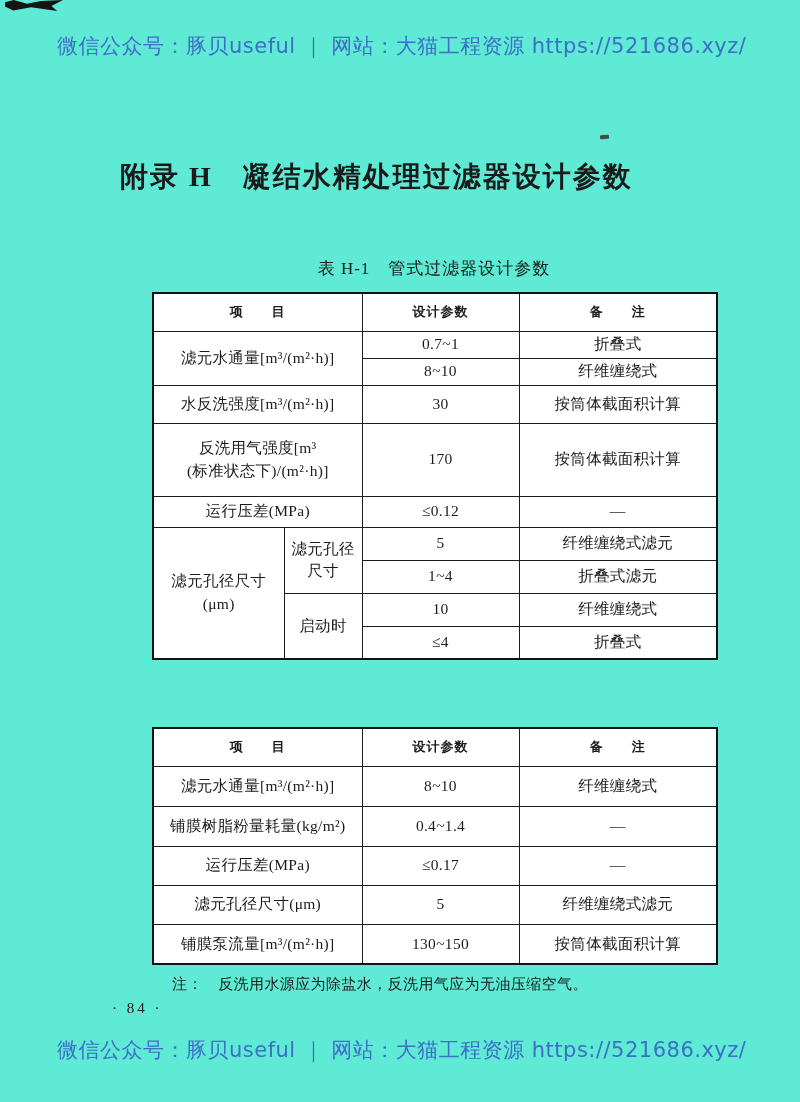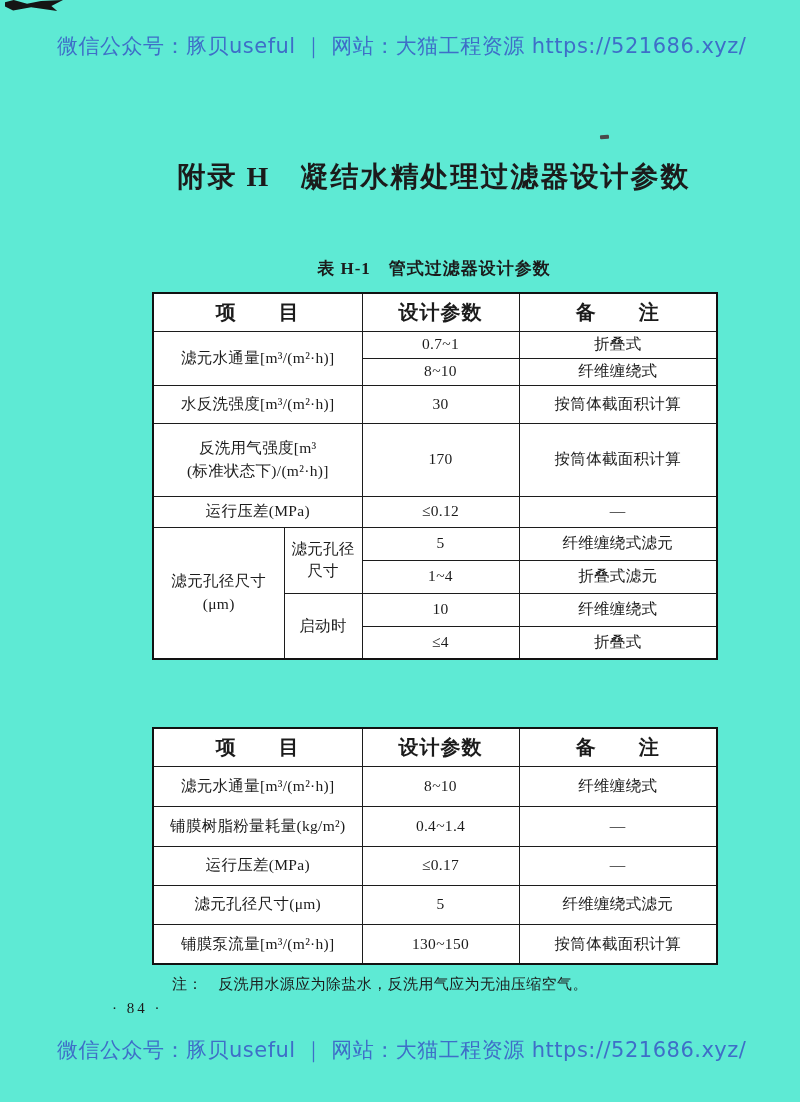--- a/index.html
+++ b/index.html
@@ -28,48 +28,48 @@
     position: absolute; left: 57px; width: 700px;
     font-family: "DejaVu Sans", "Liberation Sans", sans-serif;
     font-size: 21px; line-height: 26px; letter-spacing: 0.5px;
     white-space: nowrap;
   }
   .watermark.top { top: 33px; }
   .watermark.bottom { top: 1037px; }
 
   .doc-title {
     position: absolute; left: 120px; top: 158px; width: 628px; margin: 0;
-    text-align: center; font-size: 28px; font-weight: 700; letter-spacing: 2px;
+    text-align: left; font-size: 28px; font-weight: 700; letter-spacing: 2px;
     white-space: nowrap;
   }
 
   .caption {
     position: absolute; left: 152px; width: 564px;
-    text-align: center; font-size: 17px; font-weight: 700; letter-spacing: 1px;
+    text-align: center; font-size: 17px; font-weight: 400; letter-spacing: 1px;
   }
   .caption.c1 { top: 257px; }
   .caption.c2 { top: 699px; }
 
   .doc-table {
     position: absolute; left: 152px;
     border-collapse: collapse; table-layout: fixed;
     border: 2.2px solid #121212;
     background: #ffffff;
   }
   .doc-table.t1 { top: 292px; width: 564px; }
   .doc-table.t2 { top: 727px; width: 564px; }
   .doc-table td {
     border: 1.4px solid #1c1c1c;
     text-align: center; vertical-align: middle;
     font-size: 15.5px; line-height: 1.45;
     padding: 1px 2px;
     white-space: pre-line;
     letter-spacing: 0.3px;
   }
-  .doc-table tr.header-row td { font-weight: 700; font-size: 20px; letter-spacing: 1px; }
+  .doc-table tr.header-row td { font-weight: 700; font-size: 13px; letter-spacing: 1px; }
 
   .note {
     position: absolute; font-size: 15px; letter-spacing: 0.4px; white-space: nowrap;
   }
   .note.n1 { left: 148px; top: 666px; }
   .note.n2 { left: 172px; top: 975px; }
 
   .page-number {
     position: absolute; left: 112px; top: 1000px;
     font-size: 15px; letter-spacing: 3px;

